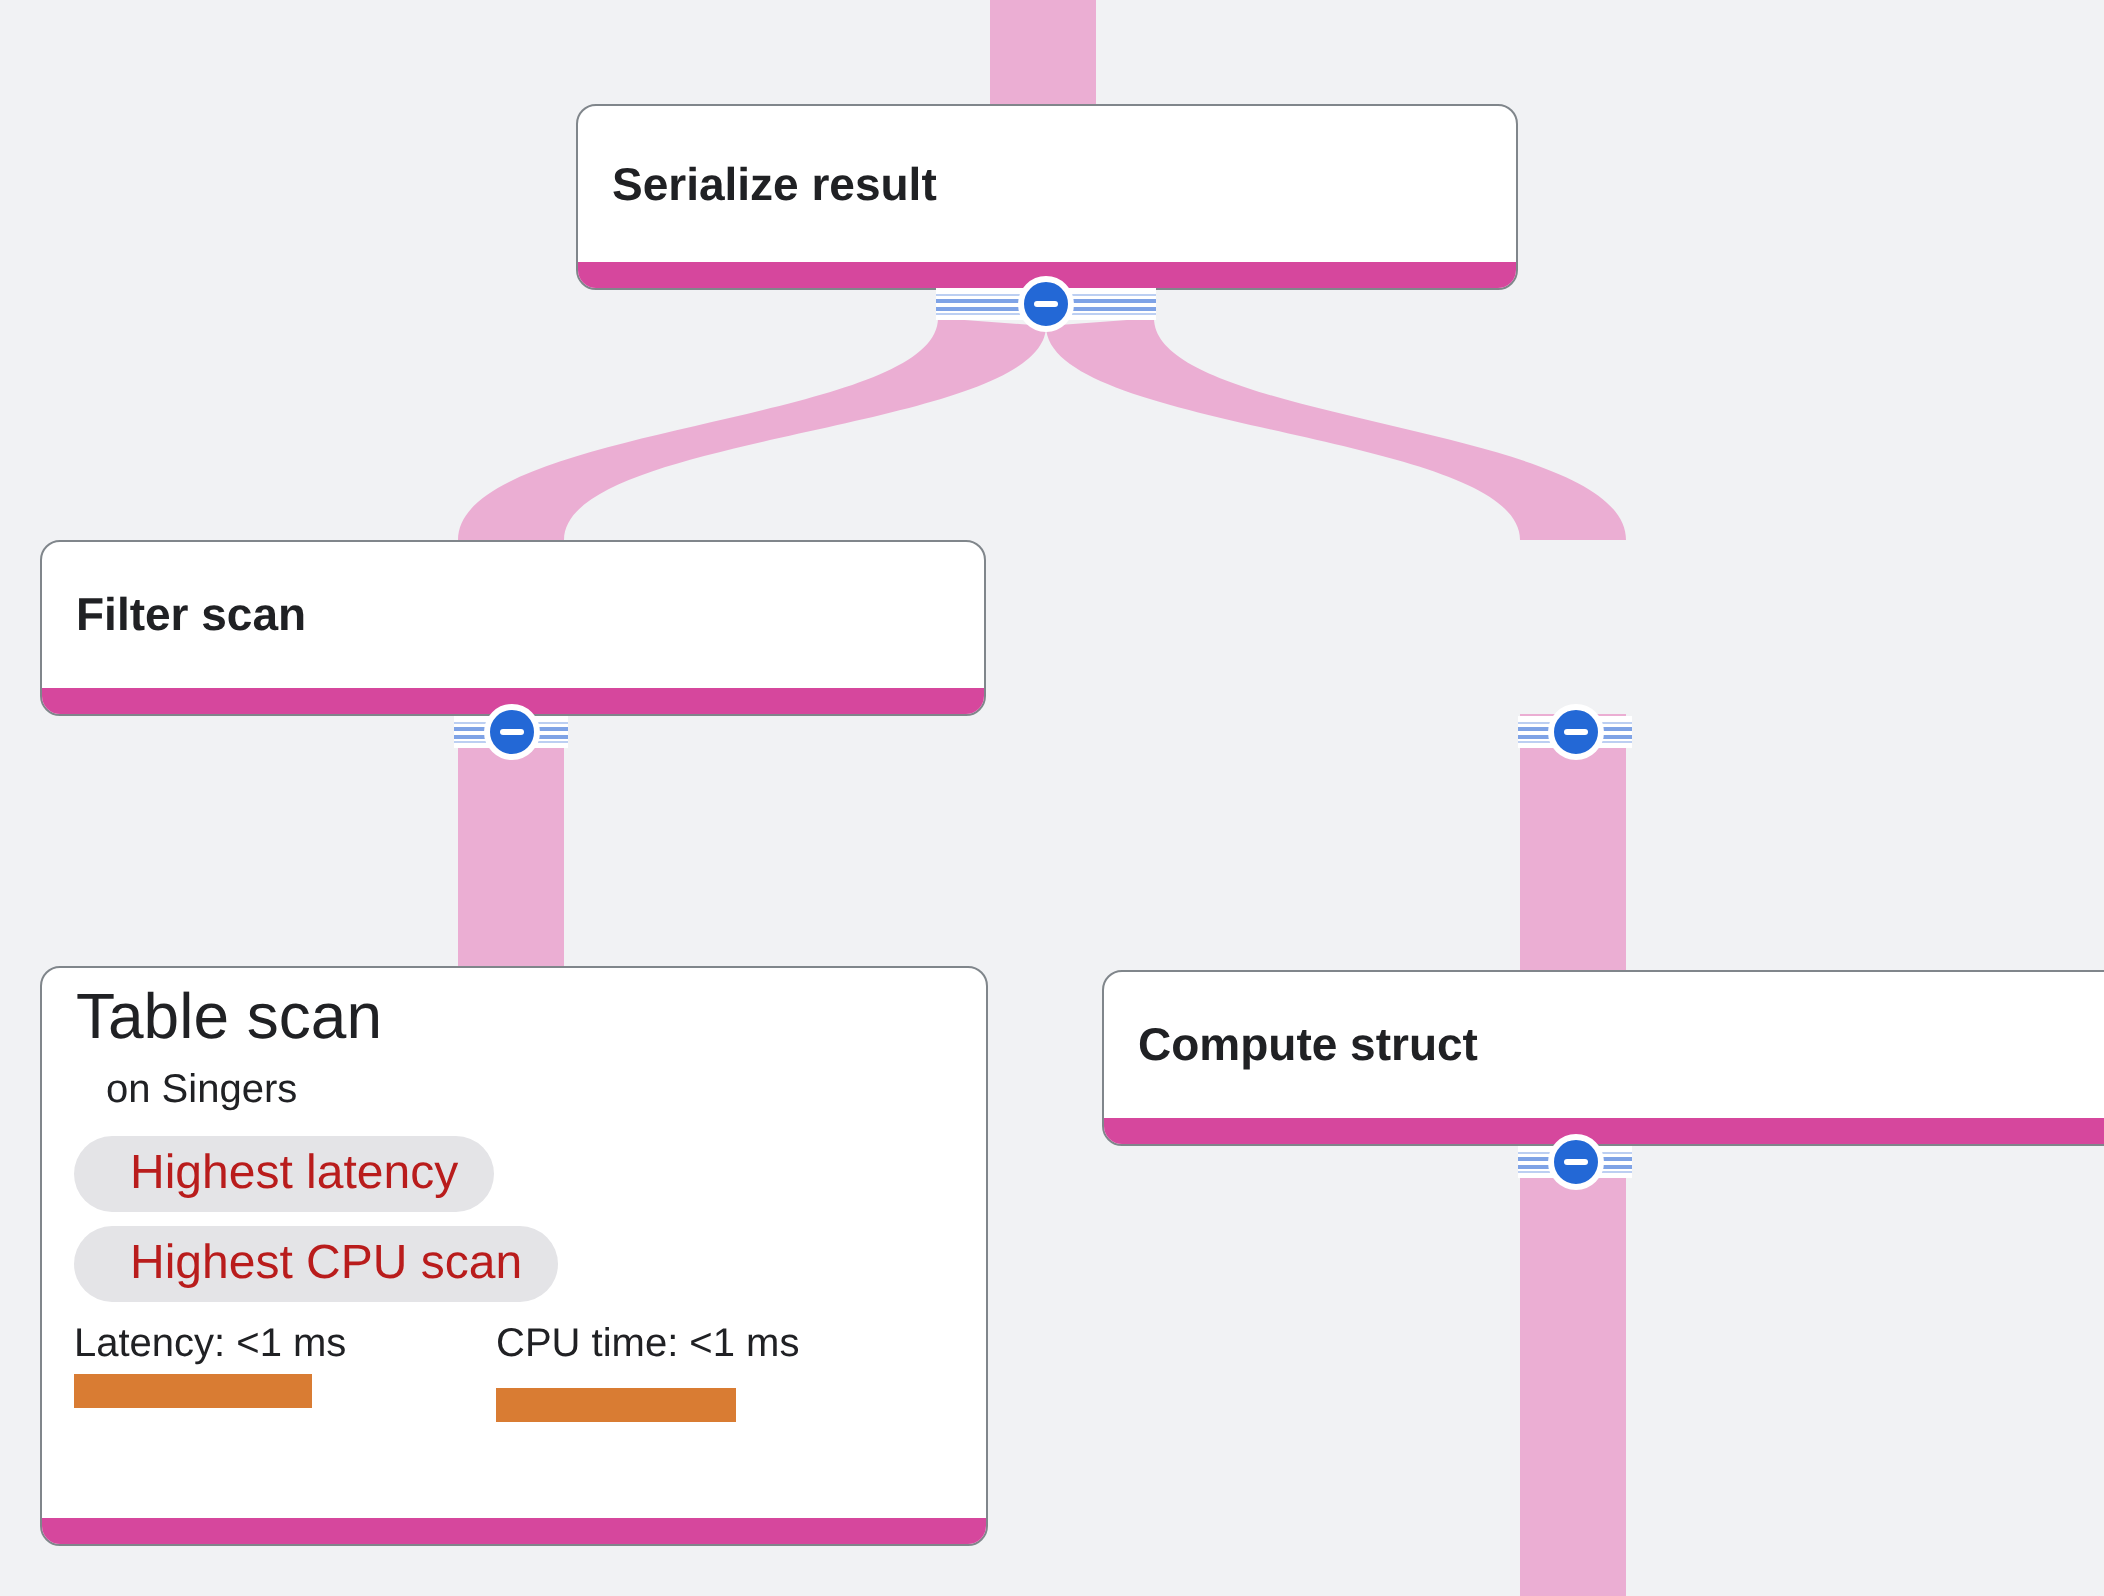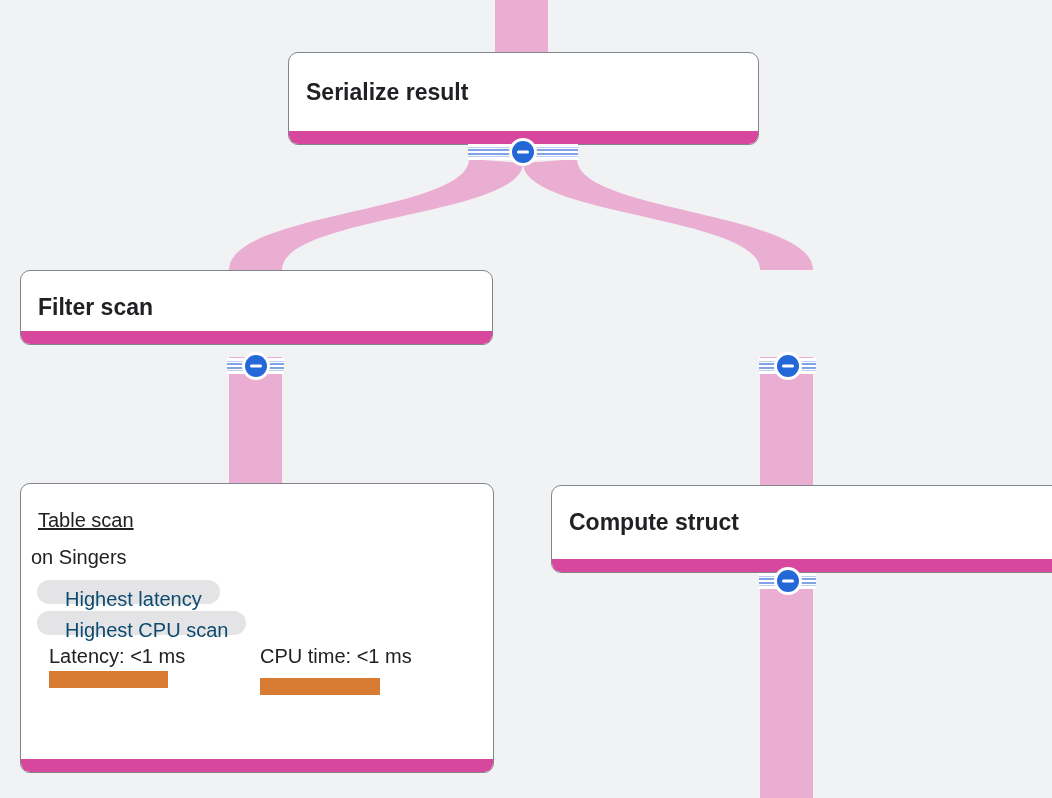--- a/index.html
+++ b/index.html
@@ -40,56 +40,55 @@
   .node-title {
     font-size: 23px;
     color: #202124;
     padding-left: 17px;
     white-space: nowrap;
   }
   .node.simple .node-title { line-height: 73px; font-weight: bold; }
 
   #node-serialize { left: 288px; top: 52px;  width: 471px; height: 93px; }
   #node-serialize .node-title { line-height: 78px; }
-  #node-filter    { left: 20px;  top: 270px; width: 473px; height: 75px; }
+  #node-filter    { left: 20px;  top: 270px; width: 473px; height: 88px; }
   #node-array     { left: 551px; top: 270px; width: 475px; height: 88px; }
   #node-compute   { left: 551px; top: 485px; width: 567px; height: 88px; }
   #node-table     { left: 20px;  top: 483px; width: 474px; height: 290px; }
 
   
   #node-table .node-title {
-    font-size: 20px;
+    font-size: 32px;
     line-height: 30px;
-    padding-top: 21px;
-    text-decoration: underline;
+    padding-top: 9px;
   }
   .node-subtitle {
     font-size: 20px;
     line-height: 26px;
     color: #202124;
-    padding-left: 10px;
+    padding-left: 32px;
     margin-top: 9px;
   }
   .chip {
     display: block;
     width: fit-content;
     margin: 10px 0 0 16px;
-    height: 24px;
+    height: 38px;
     line-height: 38px;
     border-radius: 19px;
     background: var(--badge-gray, #e4e4e7);
-    color: #0c4a6e;
-    font-size: 20px;
+    color: #b91c1c;
+    font-size: 24px;
     padding: 0 18px 0 28px;
     white-space: nowrap;
   }
   .chip + .chip { margin-top: 7px; }
   .metrics {
     display: flex;
-    margin: 10px 0 0 28px;
+    margin: 10px 0 0 16px;
   }
   .metric { width: 211px; }
   .metric-label {
     font-size: 20px;
     line-height: 22px;
     color: #202124;
     white-space: nowrap;
   }
   .metric-bar {
     height: 17px;

